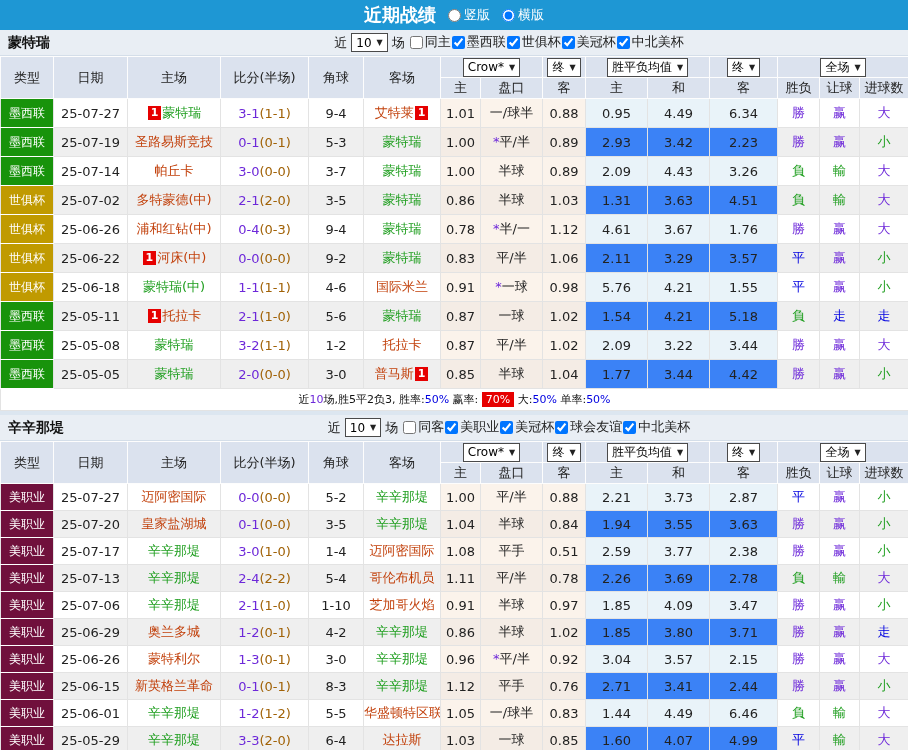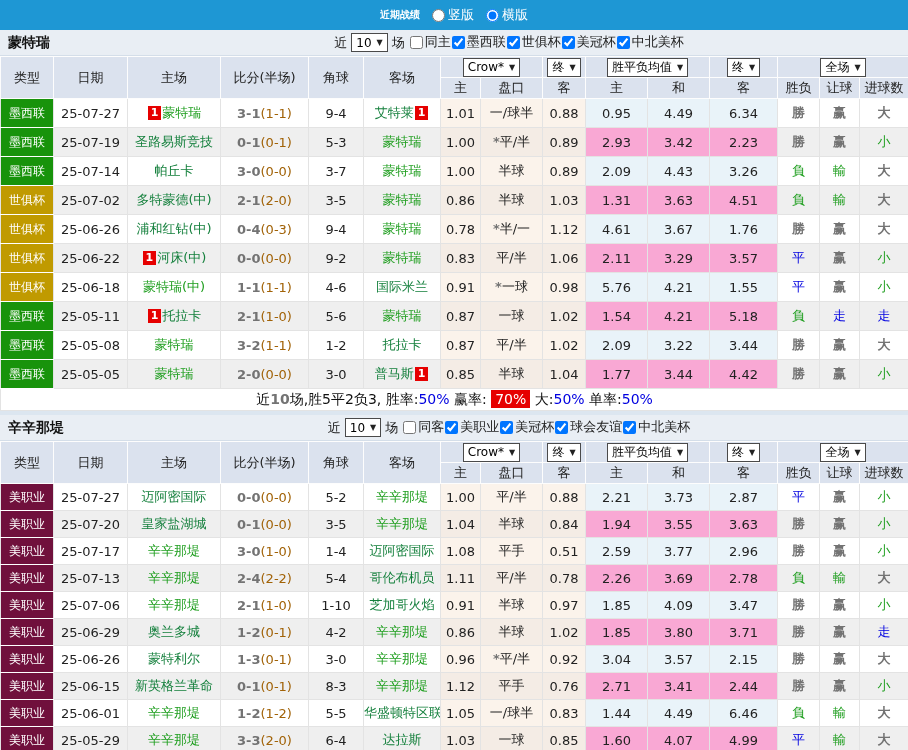--- a/index.html
+++ b/index.html
@@ -1,21 +1,21 @@
 <!DOCTYPE html>
 <html><head>
 <meta charset="utf-8">
 <style>
   * { box-sizing: border-box; margin: 0; padding: 0; }
   body { font-family: "DejaVu Sans", "Liberation Sans", sans-serif; background:#fff; }
   #app { width: 908px; margin: 0 auto; background:#fff; }
 
   
   .topbar { height: 30px; background: #1E97D4; display: flex; align-items: center; justify-content: center; gap: 6px; }
-  .topbar .title { color: #fff; font-weight: bold; font-size: 10px; }
+  .topbar .title { color: #fff; font-weight: bold; font-size: 18px; }
   .topbar label { color: #fff; font-size: 13px; display: inline-flex; align-items: center; gap: 3px; margin-left: 6px; }
   .topbar input { margin: 0; }
 
   
   .sec-head { position: relative; height: 26px; background: #E9EEF4; display: flex; align-items: center; border-bottom: 1px solid #D4DEE9; }
   .sec-head .team { position: absolute; left: 8px; font-weight: bold; font-size: 14px; color: #111; }
   .sec-head .controls { margin: 0 auto; display: inline-flex; align-items: center; gap: 4px; font-size: 13px; color: #222; padding-left: 110px; }
   .sec-head .controls label { display: inline-flex; align-items: center; font-size: 13px; gap: 1px; }
   .sec-head input { margin: 0 1px; }
   .divider { height: 4px; background: #DCE6F0; }
@@ -27,30 +27,30 @@
   thead th { background: #DBE2EE; border: 1px solid #FDFDFD; font-weight: normal; font-size: 13px; color: #222; height: 21px; padding: 0; }
   tbody td { border: 1px solid #E3E3E3; text-align: center; font-size: 13px; color: #222; padding: 0; overflow: hidden; white-space: nowrap; }
   tr.h29 { height: 29px; }
   tr.h27 { height: 27px; }
   tr.row-even td { background: #EFEFEF; }
   tr.row-odd td { background: #FFFFFF; }
   td.league { color: #fff; font-size: 12px; border-bottom: 1px solid #fff; }
   tr td.c-odds { background: #FBF3EB; }
   tr.row-even td.c-odds { background: #F4ECE5; }
   tr td.c-avg { background: #E9F3F9; }
-  tr.row-even td.c-avg { background: #f9a8d4; }
-
-  .t-red { color: #737373; font-weight: bold; }
+  tr.row-even td.c-avg { background: #3b82f6; }
+
+  .t-red { color: #6d28d9; }
   .t-green { color: #1E9E1E; }
   .t-blue { color: #0000E0; }
   .t-navy { color: #a16207; }
-  .t-black { color: #15803d; }
+  .t-black { color: #c2410c; }
   .card1 { display: inline-block; background: #E60000; color: #fff; font-size: 11px; line-height: 14px; padding: 0 3px; margin: 0 1px; font-weight: bold; vertical-align: 1px; }
 
-  td.summary { background: #fff; font-size: 14px; height: 22px; color: #111; }
+  td.summary { background: #fff; font-size: 11px; height: 22px; color: #111; }
   .redbox { background: #E60000; color: #fff; padding: 1px 4px; }
 </style>
 </head>
 <body>
 
 <div id="app">
 
   <div class="topbar">
     <span class="title">近期战绩</span>
     <label>
@@ -478,21 +478,21 @@
           <td>25-07-17</td>
           <td><span class="t-green">辛辛那堤</span></td>
           <td><span class="t-red">3-0</span><span class="t-navy">(1-0)</span></td>
           <td>1-4</td>
           <td><span class="t-black">迈阿密国际</span></td>
           <td class="c-odds">1.08</td>
           <td class="c-odds">平手</td>
           <td class="c-odds">0.51</td>
           <td class="c-avg">2.59</td>
           <td class="c-avg">3.77</td>
-          <td class="c-avg">2.96</td>
+          <td class="c-avg">2.38</td>
           <td><span class="t-red">勝</span></td>
           <td><span class="t-red">赢</span></td>
           <td><span class="t-green">小</span></td>
         </tr>
         <tr class="h27 row-even">
           <td class="league" style="background: rgb(112, 16, 60);">美职业</td>
           <td>25-07-13</td>
           <td><span class="t-green">辛辛那堤</span></td>
           <td><span class="t-red">2-4</span><span class="t-navy">(2-2)</span></td>
           <td>5-4</td>

